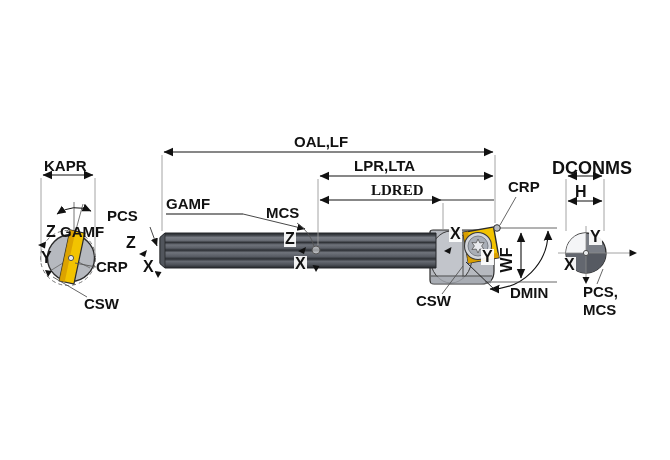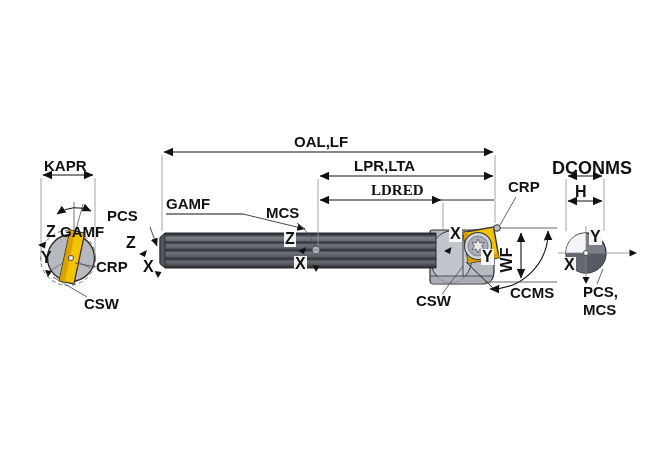--- a/index.html
+++ b/index.html
@@ -149,21 +149,21 @@
 </svg>
 
 <div class="lbl" style="left:44px;top:158px;">KAPR</div>
 <div class="lbl" style="left:60px;top:189px;margin-top:35px;">GAMF</div>
 <div class="lbl" style="left:294px;top:134px;">OAL,LF</div>
 <div class="lbl" style="left:354px;top:158px;">LPR,LTA</div>
 <div class="lbl" style="left:371px;top:183px;font-family:Liberation Serif, serif;">LDRED</div>
 <div class="lbl" style="left:552px;top:159px;font-size:18px;">DCONMS</div>
 <div class="lbl sm" style="left:575px;top:184px;">H</div>
 <div class="lbl sm rot" style="left:490px;top:252px;">WF</div>
-<div class="lbl" style="left:510px;top:285px;">CCMS</div>
+<div class="lbl" style="left:510px;top:285px;">DMIN</div>
 
 <div class="lbl" style="left:107px;top:208px;">PCS</div>
 <div class="lbl" style="left:166px;top:196px;">GAMF</div>
 <div class="lbl" style="left:266px;top:205px;">MCS</div>
 <div class="lbl" style="left:508px;top:179px;">CRP</div>
 <div class="lbl" style="left:416px;top:293px;">CSW</div>
 <div class="lbl" style="left:96px;top:259px;">CRP</div>
 <div class="lbl" style="left:84px;top:296px;">CSW</div>
 <div class="lbl" style="left:583px;top:284px;">PCS,</div>
 <div class="lbl" style="left:583px;top:302px;">MCS</div>

